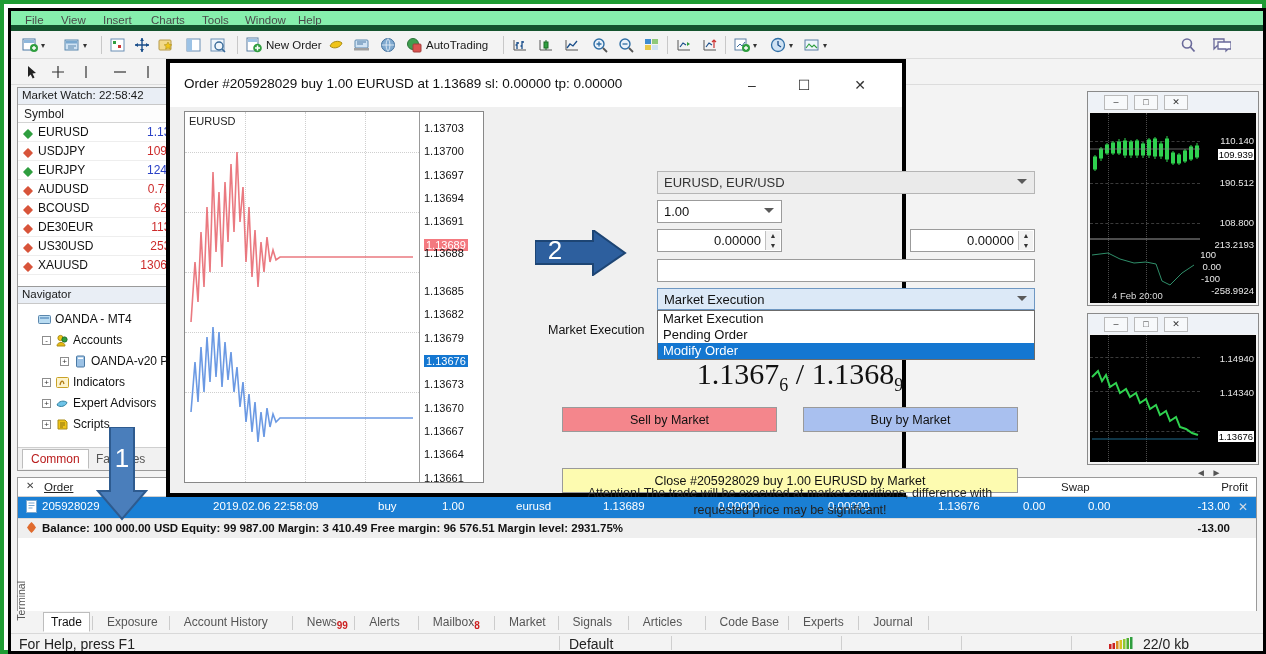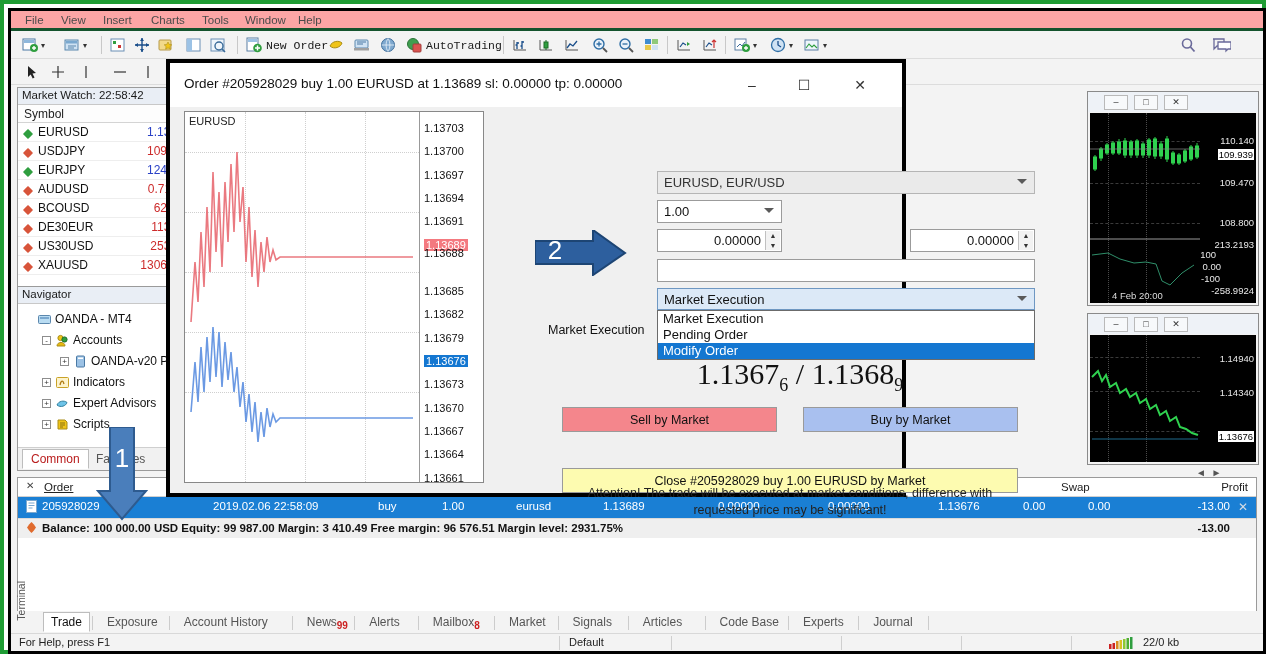--- a/index.html
+++ b/index.html
@@ -19,30 +19,30 @@
   }
   #inner {
     position:absolute; left:4px; top:4px; width:1258px; height:646px;
     background:#f0f0f0;
     border:3px solid #000;
     overflow:hidden;
   }
   .app { position:absolute; left:0; top:0; width:1252px; height:640px; background:#f3f3f3; }
 
   
-  .menubar { position:absolute; left:0; top:0; width:100%; height:20px; background:#fca5a5; border-bottom:3px solid #14532d; }
+  .menubar { position:absolute; left:0; top:0; width:100%; height:20px; background:#86efac; border-bottom:6px solid #14532d; }
   .menubar .mi { position:absolute; top:2px; font-size:11.5px; color:#4a4a4a; padding:1px 6px; }
 
   
   .toolbar { position:absolute; left:0; top:20px; width:100%; height:28px; background:#f3f3f3; border-bottom:1px solid #dcdcdc; }
   .tbtn { position:absolute; top:4px; height:20px; display:flex; align-items:center; }
   .tico { width:18px; height:18px; position:relative; display:inline-block; }
   .caret { font-size:8px; color:#333; margin-left:2px; }
   .tsep { position:absolute; top:5px; width:1px; height:18px; background:#c8c8c8; }
-  .tblabel { font-size:11.5px; color:#1a1a1a; margin-left:3px;font-family:Liberation Mono, monospace; }
+  .tblabel { font-size:11.5px; color:#1a1a1a; margin-left:3px; }
 
   
   .toolbar2 { position:absolute; left:0; top:48px; width:100%; height:26px; background:#f3f3f3; border-bottom:1px solid #dcdcdc;}
   .t2 { position:absolute; top:4px; width:18px; height:18px; }
 
   
   .leftpanel { position:absolute; left:6px; top:76px; width:165px; height:384px; background:#fff; border:1px solid #9a9a9a; }
   .panelhdr { height:17px; background:#e9eef5; border-bottom:1px solid #c8c8c8; font-size:11.5px; color:#1a1a1a; padding:1px 4px; font-weight:normal;}
   .mw-colhdr { height:18px; background:#fdfdfd; border-bottom:1px solid #d4d4d4; font-size:12px; color:#222; padding:2px 6px; }
   .mwrow { height:19px; position:relative; border-bottom:1px solid #eee; font-size:12px; }
@@ -78,21 +78,21 @@
   .ordrow { position:absolute; left:0; right:0; top:19px; height:21px; background:#1a7fd4; color:#fff; font-size:11.5px; }
   .ordcell { position:absolute; top:3px; }
   .balrow { position:absolute; left:0; right:0; top:40px; height:20px; background:#efefef; font-size:11.5px; color:#111; border-top:1px solid #dadada;}
 
   .bottomtabs { position:absolute; left:6px; right:6px; bottom:18px; height:22px; background:#f3f3f3; }
   .btab { position:absolute; top:2px; font-size:12px; color:#555; padding:2px 7px; }
   .btab.active { background:#fff; border:1px solid #bdbdbd; border-bottom:1px solid #fff; color:#111; top:1px;}
   .btabsep { position:absolute; top:5px; width:1px; height:14px; background:#ccc;}
   .badge { color:#cc2222; font-size:10px; font-weight:bold; vertical-align:sub;}
 
-  .statusbar { position:absolute; left:0; right:0; bottom:0; height:18px; background:#f3f3f3; border-top:1px solid #d8d8d8; font-size:11px; color:#222;}
+  .statusbar { position:absolute; left:0; right:0; bottom:0; height:18px; background:#f3f3f3; border-top:1px solid #d8d8d8; font-size:14px; color:#222;}
   .sbsep { position:absolute; top:2px; width:1px; height:14px; background:#cfcfcf;}
 
   
   .dialog { position:absolute; left:155px; top:48px; width:740px; height:438px; background:#f0f0f0; border:4px solid #000;text-decoration:underline; }
   .dlg-title { position:absolute; left:0; top:0; right:0; height:44px; background:#fff; }
   .dlg-title .t { position:absolute; left:14px; top:13px; font-size:13.5px; color:#111; }
   .dlg-ctl { position:absolute; top:8px; width:40px; height:28px; text-align:center; line-height:28px; font-size:14px; color:#333;}
   .dlg-body { position:absolute; left:0; top:44px; right:0; bottom:0; background:#f0f0f0; }
 
   .minichart { position:absolute; left:14px; top:4px; width:300px; height:372px; background:#fff; border:1px solid #888; overflow:hidden;}
@@ -593,21 +593,21 @@
           <path d="M107 30v16"></path>
                 <rect x="105.5" y="33" width="3" height="11"></rect>
         </g>
         <path d="M0 36h116" stroke="#888" stroke-width="0.7" fill="none"></path>
         <path d="M0 126h116" stroke="#999" stroke-width="1" fill="none"></path>
         <path d="M2 142 L18 140 L30 146 L44 150 L56 149 L66 151 L72 168 L80 172 L92 160 L104 152" fill="none" stroke="#2f8f6a" stroke-width="1"></path>
       </svg>
       <div class="cw-axis">
         <div class="axlbl" style="top:22px;">110.140</div>
         <div class="axlbl hl" style="top:36px;">109.939</div>
-        <div class="axlbl" style="top:64px;">109.470</div>
+        <div class="axlbl" style="top:64px;">190.512</div>
         <div class="axlbl" style="top:104px;">108.800</div>
         <div class="axlbl" style="top:126px;">213.2193</div>
         <div class="axlbl" style="top:136px; right:40px;">100</div>
         <div class="axlbl" style="top:148px; right:35px;">0.00</div>
         <div class="axlbl" style="top:160px; right:36px;">-100</div>
         <div class="axlbl" style="top:172px;">-258.9924</div>
       </div>
       <div style="position:absolute; left:22px; bottom:2px; color:#ddd; font-size:9.5px;">4 Feb 20:00</div>
     </div>
   </div>

